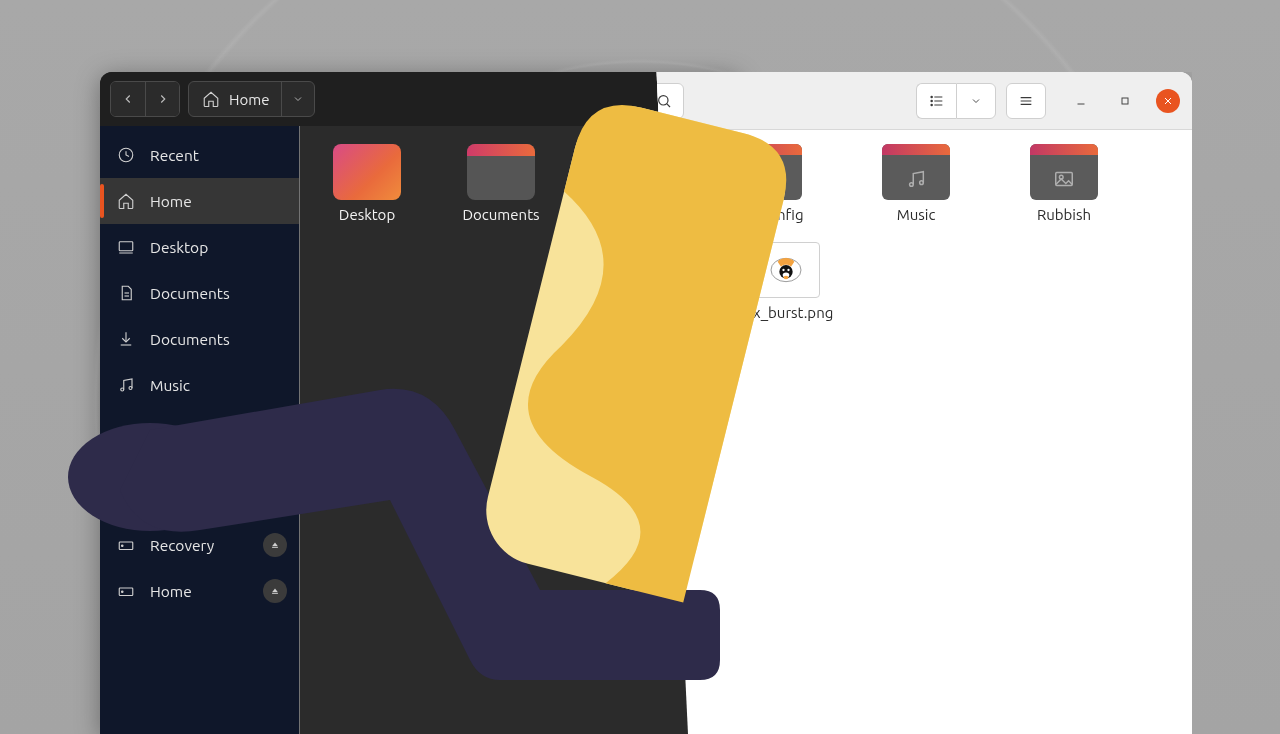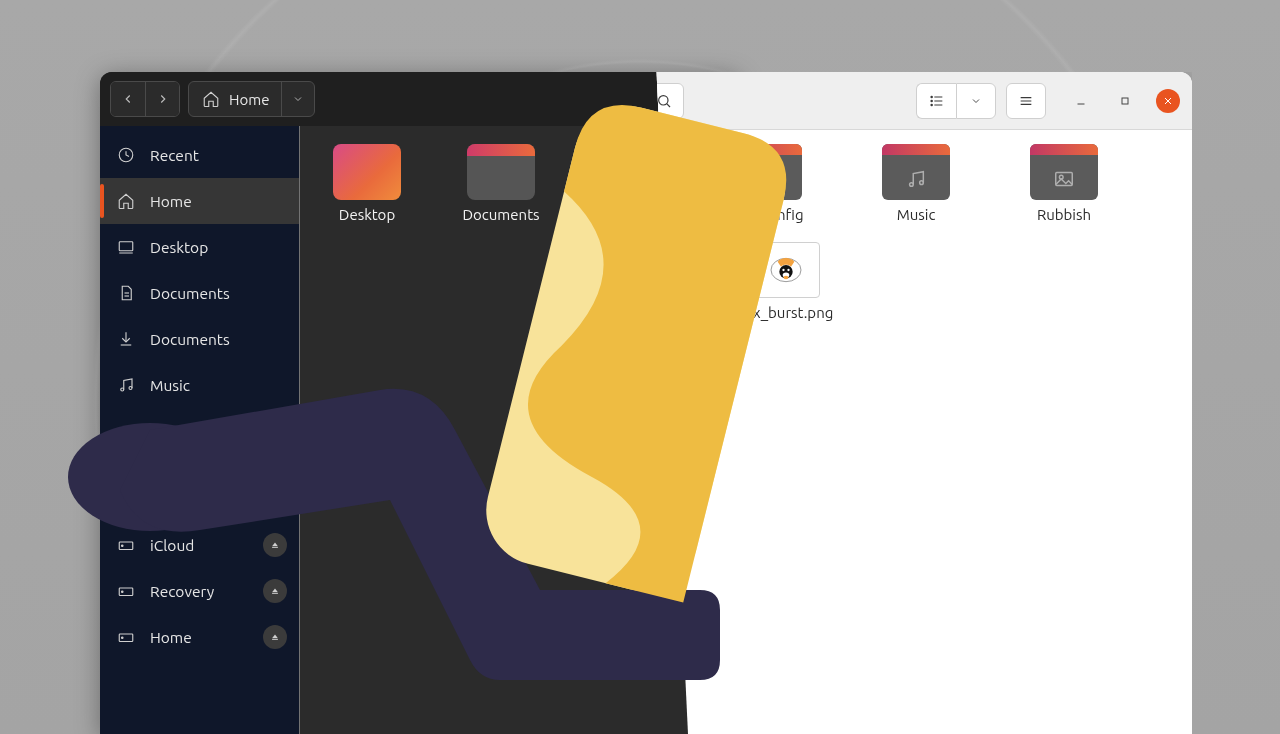--- a/index.html
+++ b/index.html
@@ -261,35 +261,20 @@
           <span class="sb-icon">
             <svg viewBox="0 0 24 24">
               <path d="M9 18V6l11-2v12"></path>
               <circle cx="7" cy="18" r="2"></circle>
               <circle cx="18" cy="16" r="2"></circle>
             </svg>
           </span>
           <span>Music</span>
         </div>
         <div class="sb-gap"></div>
-        <div class="sb-item">
-          <span class="sb-icon">
-            <svg viewBox="0 0 24 24">
-              <rect x="3" y="8" width="18" height="10" rx="1"></rect>
-              <circle cx="7" cy="13" r="1" fill="currentColor"></circle>
-            </svg>
-          </span>
-          <span>iCloud</span>
-          <span class="eject">
-            <svg viewBox="0 0 24 24">
-              <path d="M5 15h14L12 6z"></path>
-              <rect x="5" y="17" width="14" height="2"></rect>
-            </svg>
-          </span>
-        </div>
         <div class="sb-item">
           <span class="sb-icon">
             <svg viewBox="0 0 24 24">
               <rect x="3" y="8" width="18" height="10" rx="1"></rect>
               <circle cx="7" cy="13" r="1" fill="currentColor"></circle>
             </svg>
           </span>
           <span>Recovery</span>
           <span class="eject">
             <svg viewBox="0 0 24 24">

